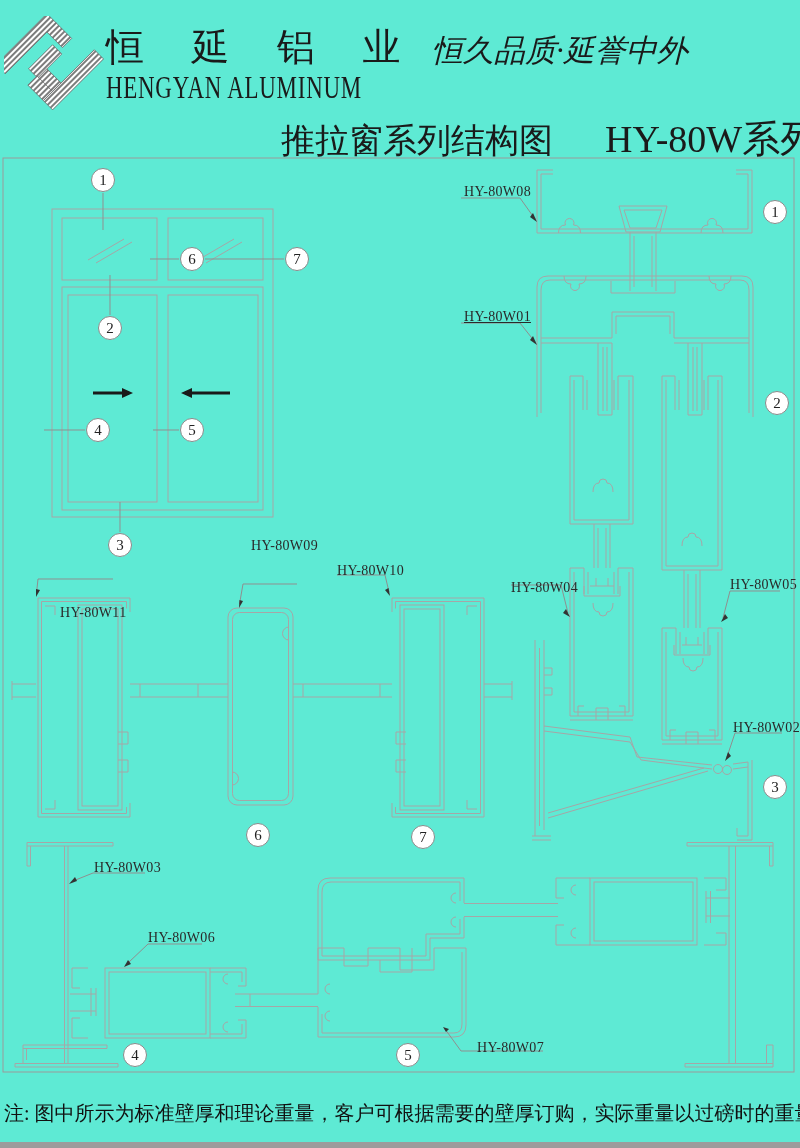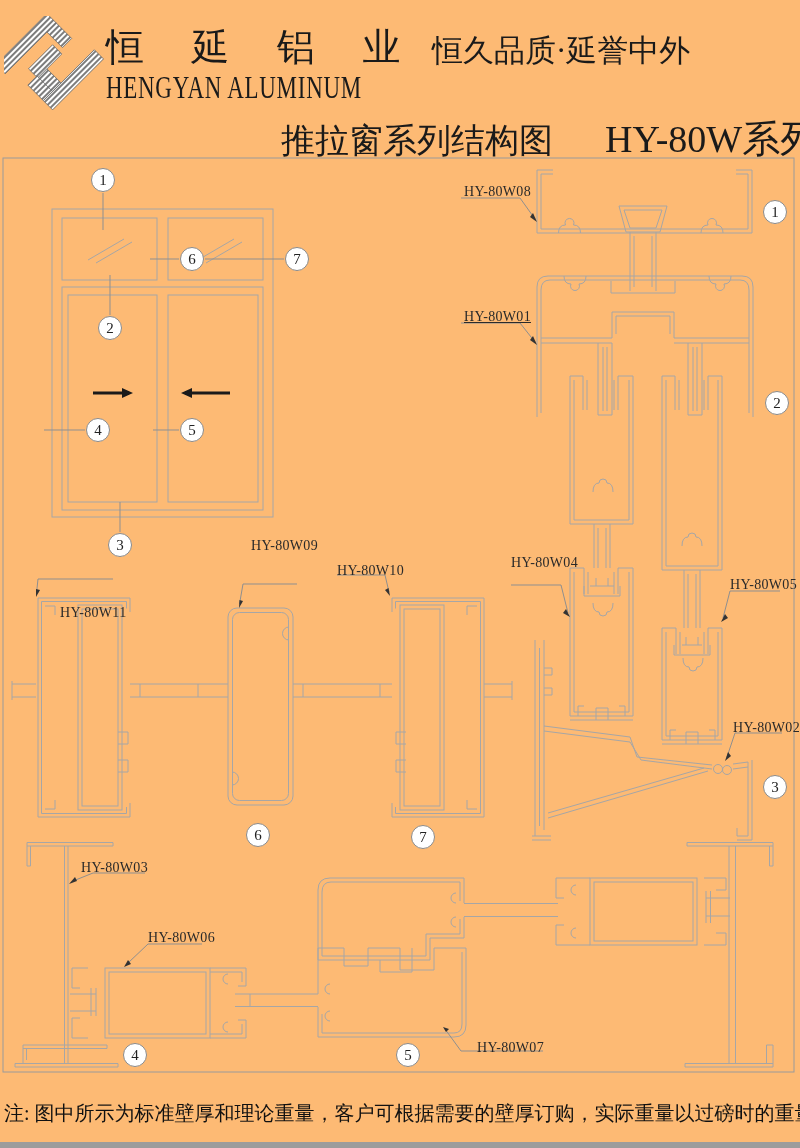--- a/index.html
+++ b/index.html
@@ -1,21 +1,21 @@
 <!DOCTYPE html>
 <html><head>
 <meta charset="utf-8">
 <style>
   html,body{margin:0;padding:0;background:#fff;}
-  .page{position:relative;width:800px;height:1148px;background:#fdba74;overflow:hidden;
+  .page{position:relative;width:800px;height:1148px;background:#5eead4;overflow:hidden;
         font-family:"Liberation Serif","DejaVu Serif",serif;color:#1a1a1a;}
   .abs{position:absolute;}
   .company-cn{left:106px;top:22px;font-size:38px;letter-spacing:19px;white-space:nowrap;font-weight:500;}
   .company-en{left:106px;top:70px;font-size:31px;white-space:nowrap;transform:scaleX(.74);transform-origin:left top;letter-spacing:1px;}
-  .slogan{left:432px;top:30px;font-size:31px;white-space:nowrap;font-weight:500;}
+  .slogan{left:432px;top:30px;font-size:31px;white-space:nowrap;font-weight:500;font-style:italic;}
   .title-row{left:281px;top:114px;font-size:34px;white-space:nowrap;font-weight:500;}
   .title-row .series{margin-left:52px;font-size:38px;}
   .plabel{position:absolute;font-size:14px;letter-spacing:.3px;color:#2a2a2a;white-space:nowrap;}
   .callout{position:absolute;width:24px;height:24px;border:1.3px solid #8a8a8a;border-radius:50%;
            background:#fff;color:#222;font-size:15px;line-height:22px;text-align:center;box-sizing:border-box;}
   .footer-note{left:4px;top:1100px;font-size:20px;white-space:nowrap;color:#111;}
   .bottom-bar{left:0;top:1142px;width:800px;height:6px;background:#9c9c9c;}
   svg{display:block;}
 </style>
 </head>
@@ -212,27 +212,27 @@
       <polygon points="390,596 385,590 388.5,588"></polygon>
       <polygon points="69,884 77,881 75,877"></polygon>
       <polygon points="124,967 131,964 128,960"></polygon>
       <polygon points="443,1027 449,1029 446,1032"></polygon>
     </g>
   </svg>
   </div>
 
   <div class="plabel" style="left:464px;top:184px;">HY-80W08</div>
   <div class="plabel" style="left:464px;top:309px;text-decoration:underline;">HY-80W01</div>
-  <div class="plabel" style="left:511px;top:555px;">HY-80W04</div>
+  <div class="plabel" style="left:511px;top:580px;">HY-80W04</div>
   <div class="plabel" style="left:730px;top:577px;">HY-80W05</div>
   <div class="plabel" style="left:733px;top:720px;font-family:Liberation Serif, serif;">HY-80W02</div>
   <div class="plabel" style="left:60px;top:565px;margin-top:40px;">HY-80W11</div>
   <div class="plabel" style="left:251px;top:538px;">HY-80W09</div>
   <div class="plabel" style="left:337px;top:563px;">HY-80W10</div>
-  <div class="plabel" style="left:81px;top:860px;">HY-80W03</div>
+  <div class="plabel" style="left:94px;top:860px;">HY-80W03</div>
   <div class="plabel" style="left:148px;top:930px;">HY-80W06</div>
   <div class="plabel" style="left:477px;top:1040px;">HY-80W07</div>
 
   <div class="callout" style="left:91px;top:168px;">1</div>
   <div class="callout" style="left:98px;top:316px;">2</div>
   <div class="callout" style="left:108px;top:533px;">3</div>
   <div class="callout" style="left:86px;top:418px;">4</div>
   <div class="callout" style="left:180px;top:418px;">5</div>
   <div class="callout" style="left:180px;top:247px;">6</div>
   <div class="callout" style="left:285px;top:247px;">7</div>

